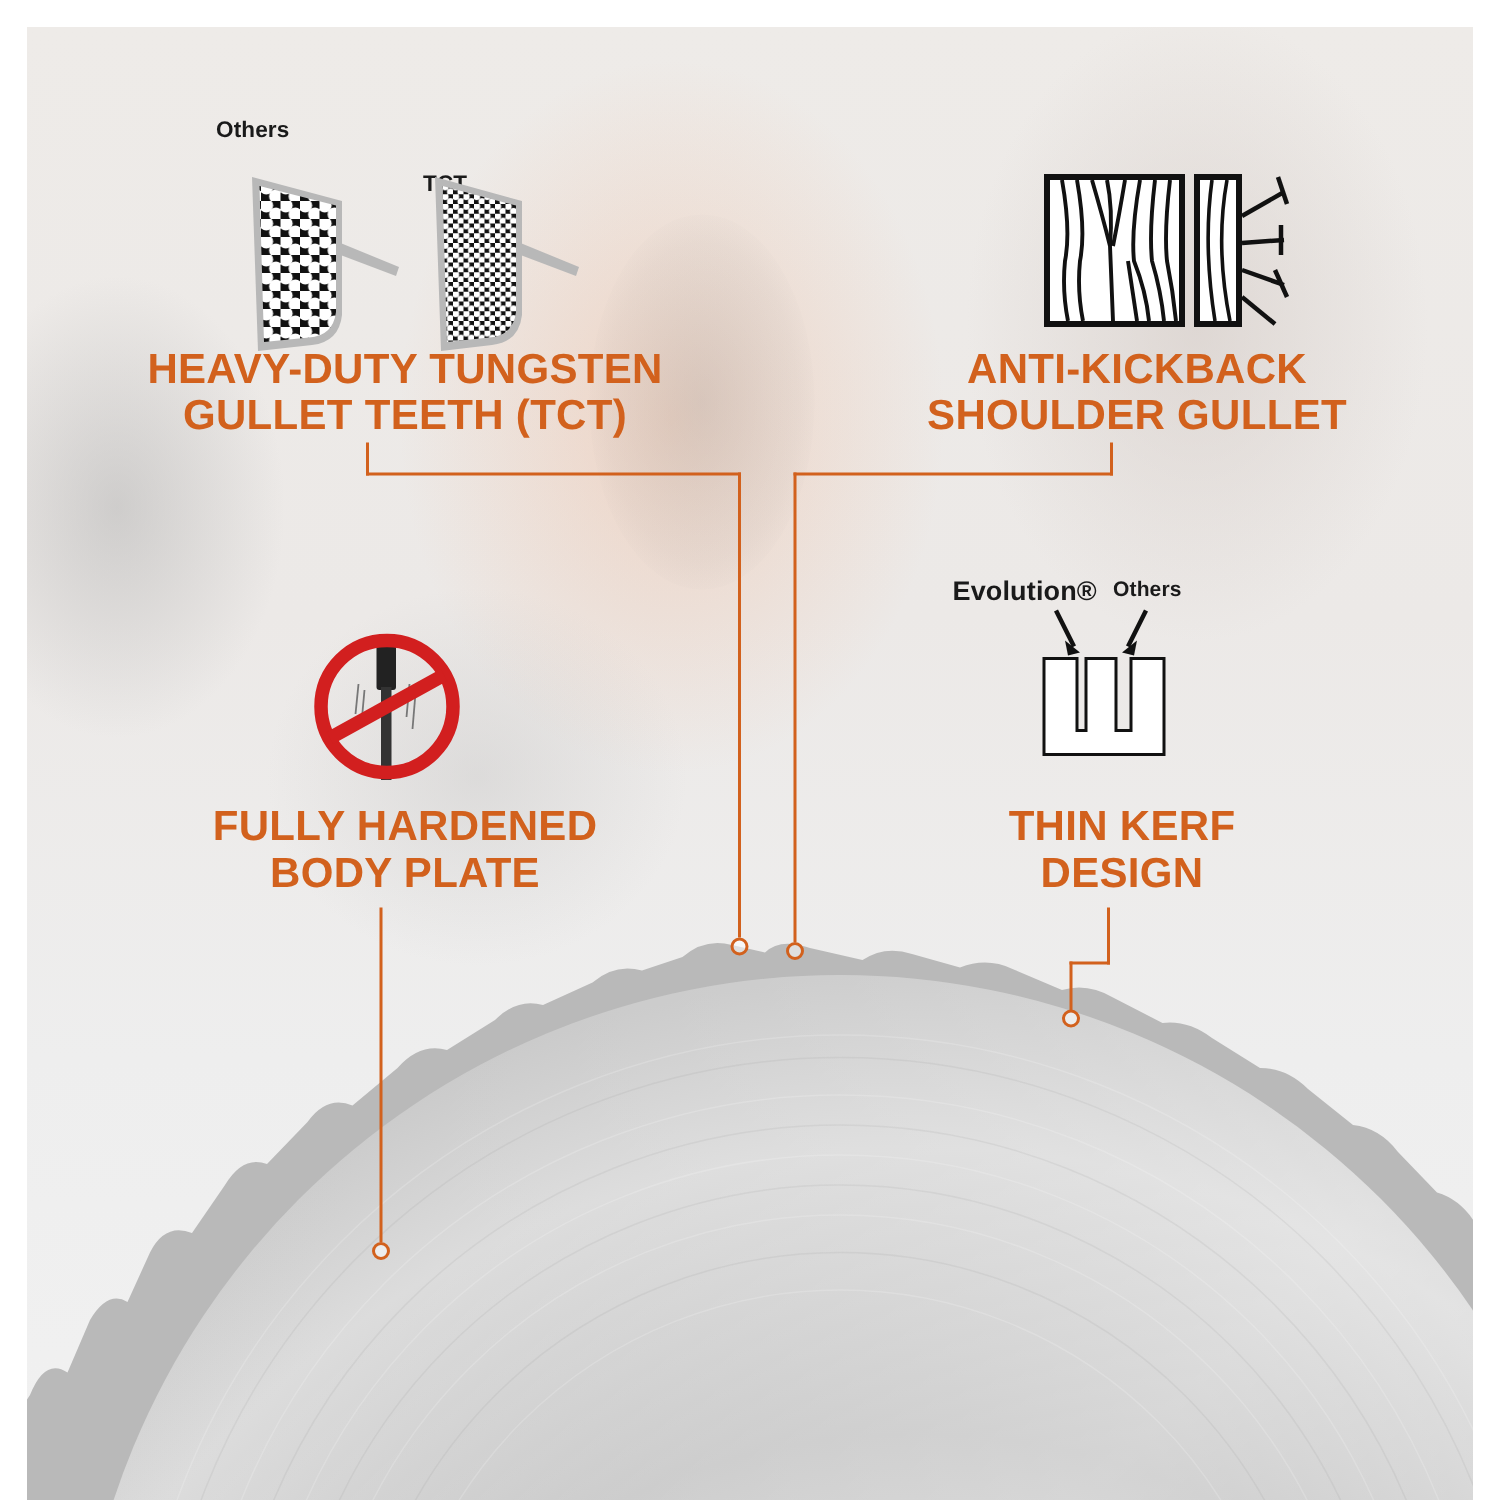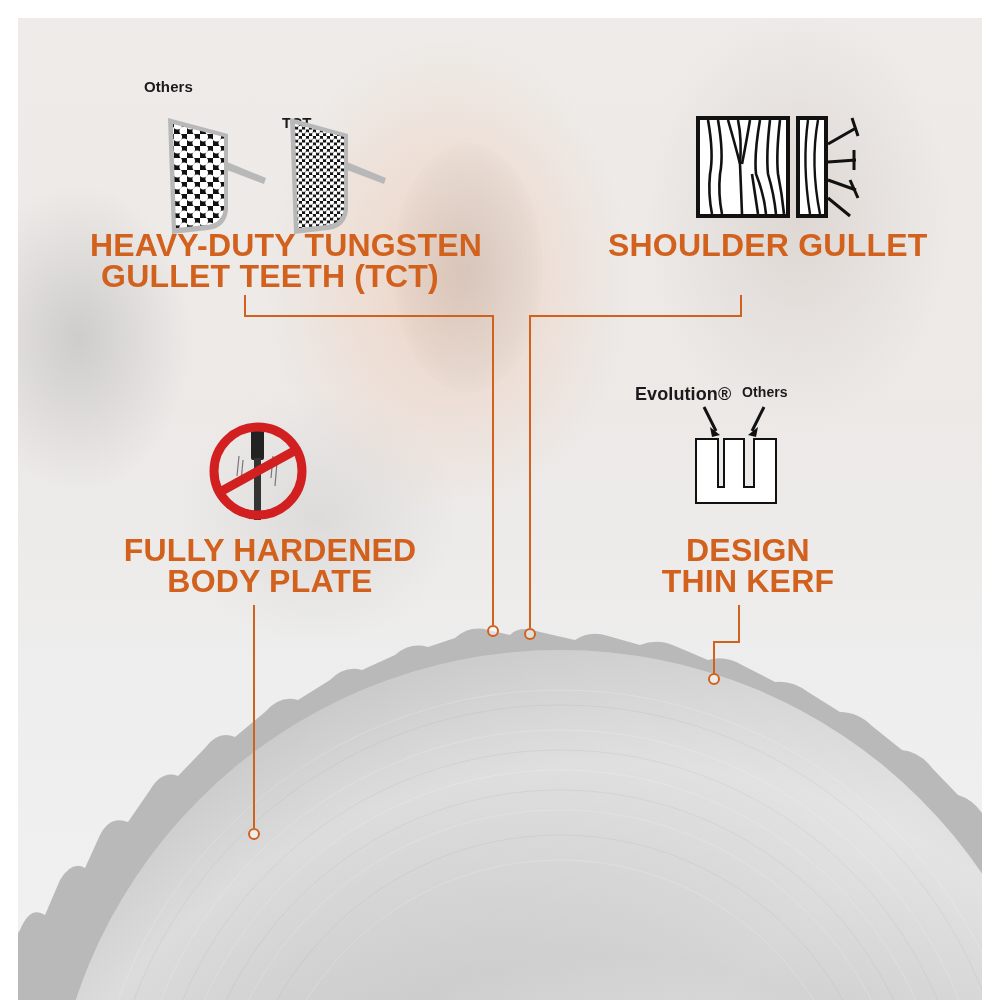--- a/index.html
+++ b/index.html
@@ -22,21 +22,21 @@
     position: absolute; left: 375px; top: 125px; width: 150px; height: 250px;
     border-radius: 50%;
     background: radial-gradient(ellipse at 50% 50%, rgba(150,150,150,0.25), rgba(150,150,150,0.08) 60%, rgba(150,150,150,0) 75%);
   }
   .abs { position: absolute; }
   .label-small {
     font-weight: bold; font-size: 15px; color: #1a1a1a; letter-spacing: 0.1px;
   }
   .headline {
     position: absolute; text-align: center; color: #d2611d;
-    font-weight: bold; font-size: 32px; line-height: 31px; letter-spacing: 0.2px;
+    font-weight: bold; font-size: 28px; line-height: 31px; letter-spacing: 0.2px;
     white-space: nowrap;
   }
   .leader { position: absolute; background: #d2611d; }
   .dot {
     position: absolute; width: 8px; height: 8px; border: 2px solid #d2611d;
     border-radius: 50%; background: rgba(255,255,255,0.55);
   }
   svg { display: block; }
 </style>
 </head>
@@ -141,20 +141,21 @@
       <path d="M 172 4 L 178 22"></path>
       <path d="M 148 48 L 176 46"></path>
       <path d="M 174 36 L 174 56"></path>
       <path d="M 148 66 L 176 76"></path>
       <path d="M 170 66 L 178 84"></path>
       <path d="M 148 84 L 170 102"></path>
     </g>
   </svg>
 
   <div class="headline" style="left:590px; top:212px; width:300px;">
+    <div>ANTI-KICKBACK</div>
     <div>SHOULDER GULLET</div>
   </div>
 
   <svg class="abs" style="left:185px; top:398px;" width="110" height="110" viewBox="0 0 110 110">
     <rect x="48" y="14" width="13" height="30" rx="2" fill="#222"></rect>
     <rect x="51" y="42" width="7" height="62" fill="#333"></rect>
     <g stroke="#777" stroke-width="1.2">
       <path d="M 36 40 L 34 60"></path>
         <path d="M 40 44 L 38 66"></path>
       <path d="M 70 40 L 68 62"></path>
@@ -175,22 +176,22 @@
     <g stroke="#111" stroke-width="3" fill="none">
       <path d="M 14 4 L 26 28"></path>
       <path d="M 74 4 L 62 28"></path>
     </g>
     <path d="M 20 24 L 30 32 L 22 34 Z" fill="#111"></path>
     <path d="M 68 24 L 58 32 L 66 34 Z" fill="#111"></path>
     <path d="M 6 36 L 28 36 L 28 84 L 34 84 L 34 36 L 54 36 L 54 84 L 64 84 L 64 36 L 86 36 L 86 100 L 6 100 Z" fill="#fff" stroke="#111" stroke-width="2"></path>
   </svg>
 
   <div class="headline" style="left:590px; top:517px; width:280px;">
+    <div>THIN KERF</div>
     <div>DESIGN</div>
-    <div>THIN KERF</div>
   </div>
 
   <div class="leader" style="left:226px; top:277px; width:2px; height:22px;"></div>
   <div class="leader" style="left:226px; top:297px; width:250px; height:2px;"></div>
   <div class="leader" style="left:474px; top:297px; width:2px; height:310px;"></div>
   <div class="dot" style="left:469px; top:607px;"></div>
 
   <div class="leader" style="left:722px; top:277px; width:2px; height:22px;"></div>
   <div class="leader" style="left:511px; top:297px; width:213px; height:2px;"></div>
   <div class="leader" style="left:511px; top:297px; width:2px; height:313px;"></div>

